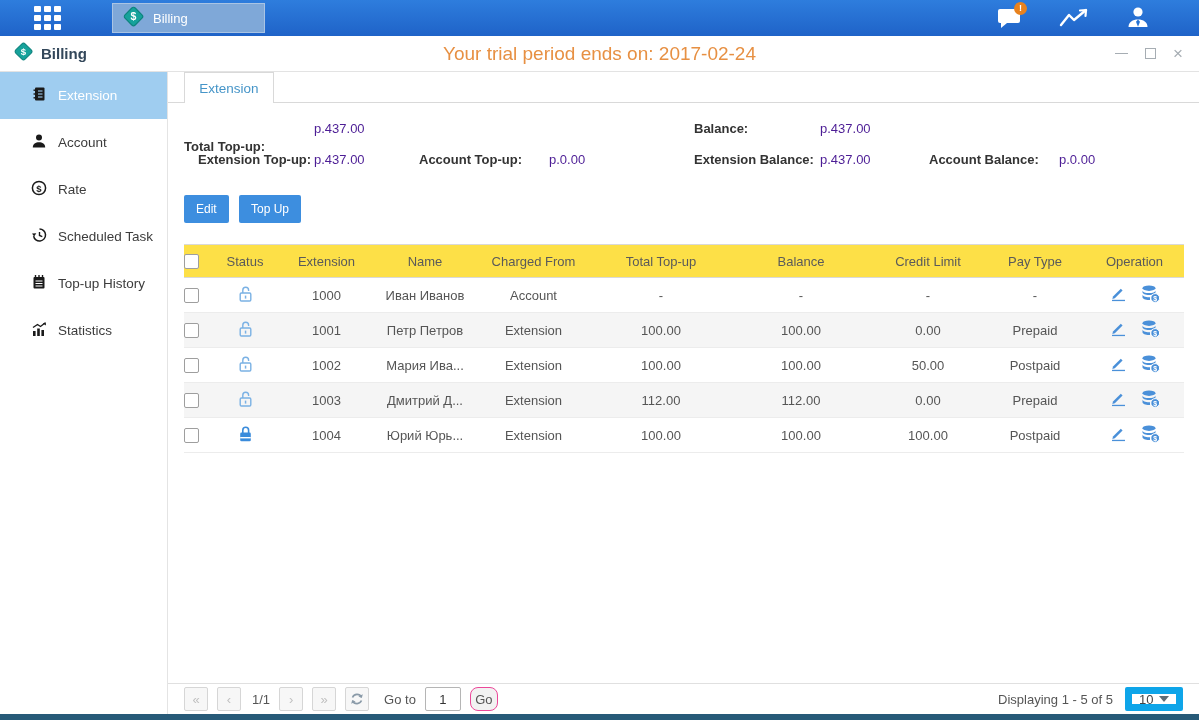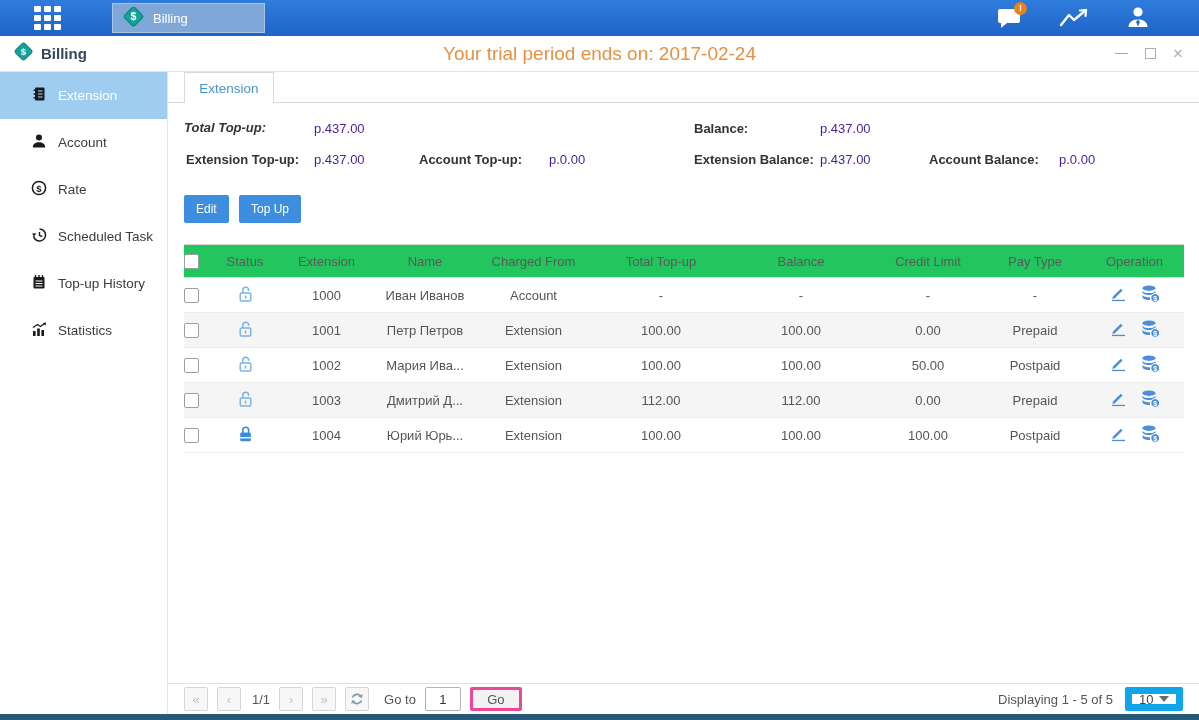--- a/index.html
+++ b/index.html
@@ -62,41 +62,41 @@
 
   
   .btn-blue { position:absolute; height:28px; background:#3d8edf; color:#fff; border:none;
               border-radius:2px; font-size:12px; font-family:"Liberation Sans", sans-serif;
               cursor:pointer; padding:0 12px; }
 
   
   table.ext { position:absolute; left:16px; top:172px; width:1000px; border-collapse:collapse;
               font-size:13px; color:#555; table-layout:fixed; }
   table.ext th { height:33px; font-weight:normal; color:#5a5a5a; text-align:center;
-                 border-top:1px solid #d9d9d9; border-bottom:1px solid #d9d9d9; background:#22c55e; }
+                 border-top:1px solid #d9d9d9; border-bottom:1px solid #d9d9d9; background:#fde047; }
   table.ext td { height:35px; text-align:center; border-bottom:1px solid #ececec;
                  overflow:hidden; white-space:nowrap; }
   table.ext tr.striped td { background:#f5f5f5; }
   .checkbox { display:inline-block; width:15px; height:15px; border:1px solid #9e9e9e;
               border-radius:2px; background:#fff; vertical-align:middle; cursor:pointer; }
   .op { display:inline-block; margin:0 7px; cursor:pointer; vertical-align:middle; }
 
   
   .pagerbar { position:absolute; left:0; right:0; top:611px; height:31px;
               border-top:1px solid #e0e0e0; display:flex; align-items:center; padding:0 16px;
               font-size:13px; color:#555; background:#fff; }
   .pgbtn { width:24px; height:24px; border:1px solid #d6d6d6; background:#f7f7f7; border-radius:2px;
            display:flex; align-items:center; justify-content:center; color:#c0c0c0; font-size:13px;
            margin-right:9px; cursor:pointer; }
   .pgtext { margin:0 9px 0 2px; color:#555; }
   .goto-label { margin:0 9px 0 6px; }
   .goto-input { width:36px; height:24px; border:1px solid #b5b5b5; border-radius:2px;
                 text-align:center; font-size:13px; color:#333;
                 font-family:"Liberation Sans", sans-serif; margin-right:9px; }
-  .go-btn { width:52px; height:24px; border:3px solid #ec4899; background:#f2f2f2; border-radius:2px;
+  .go-btn { width:28px; height:24px; border:1px solid #ec4899; background:#f2f2f2; border-radius:8px;
             font-size:13px; color:#555; font-family:"Liberation Sans", sans-serif; cursor:pointer; }
   .pager-right { margin-left:auto; display:flex; align-items:center; gap:12px; }
   .pagesize { width:58px; height:24px; border:7px solid #0ea5e9; border-radius:2px; background:#fff;
               display:flex; align-items:center; padding:0 7px; justify-content:space-between;
               cursor:pointer; color:#444; }
   .caret { width:0; height:0; border-left:5px solid transparent; border-right:5px solid transparent;
            border-top:6px solid #5f6c75; }
 
   .bottom-strip { position:absolute; left:0; right:0; bottom:0; height:6px; background:#275a78; }
 </style>
@@ -249,26 +249,26 @@
         </span>
         <span>Statistics</span>
       </div>
     </div>
 
     <div class="main">
       <div class="tabstrip">
         <div class="tab-active">Extension</div>
       </div>
 
-      <span class="sum-label" style="left:16px;  top:48px;font-style:italic;">Total Top-up:</span>
+      <span class="sum-label" style="left:16px;  top:67px;">Total Top-up:</span>
       <span class="sum-value" style="left:146px; top:49px;">p.437.00</span>
       <span class="sum-label" style="left:526px; top:49px;">Balance:</span>
       <span class="sum-value" style="left:652px; top:49px;">p.437.00</span>
 
-      <span class="sum-label" style="left:6px;  top:80px;padding-left:12px;">Extension Top-up:</span>
+      <span class="sum-label" style="left:18px;  top:80px;padding-left:12px;">Extension Top-up:</span>
       <span class="sum-value" style="left:146px; top:80px;">p.437.00</span>
       <span class="sum-label" style="left:251px; top:80px;">Account Top-up:</span>
       <span class="sum-value" style="left:381px; top:80px;">p.0.00</span>
       <span class="sum-label" style="left:526px; top:80px;">Extension Balance:</span>
       <span class="sum-value" style="left:652px; top:80px;">p.437.00</span>
       <span class="sum-label" style="left:761px; top:80px;">Account Balance:</span>
       <span class="sum-value" style="left:891px; top:80px;">p.0.00</span>
 
       <button class="btn-blue" style="left:16px; top:123px;">Edit</button>
       <button class="btn-blue" style="left:71px; top:123px;">Top Up</button>

